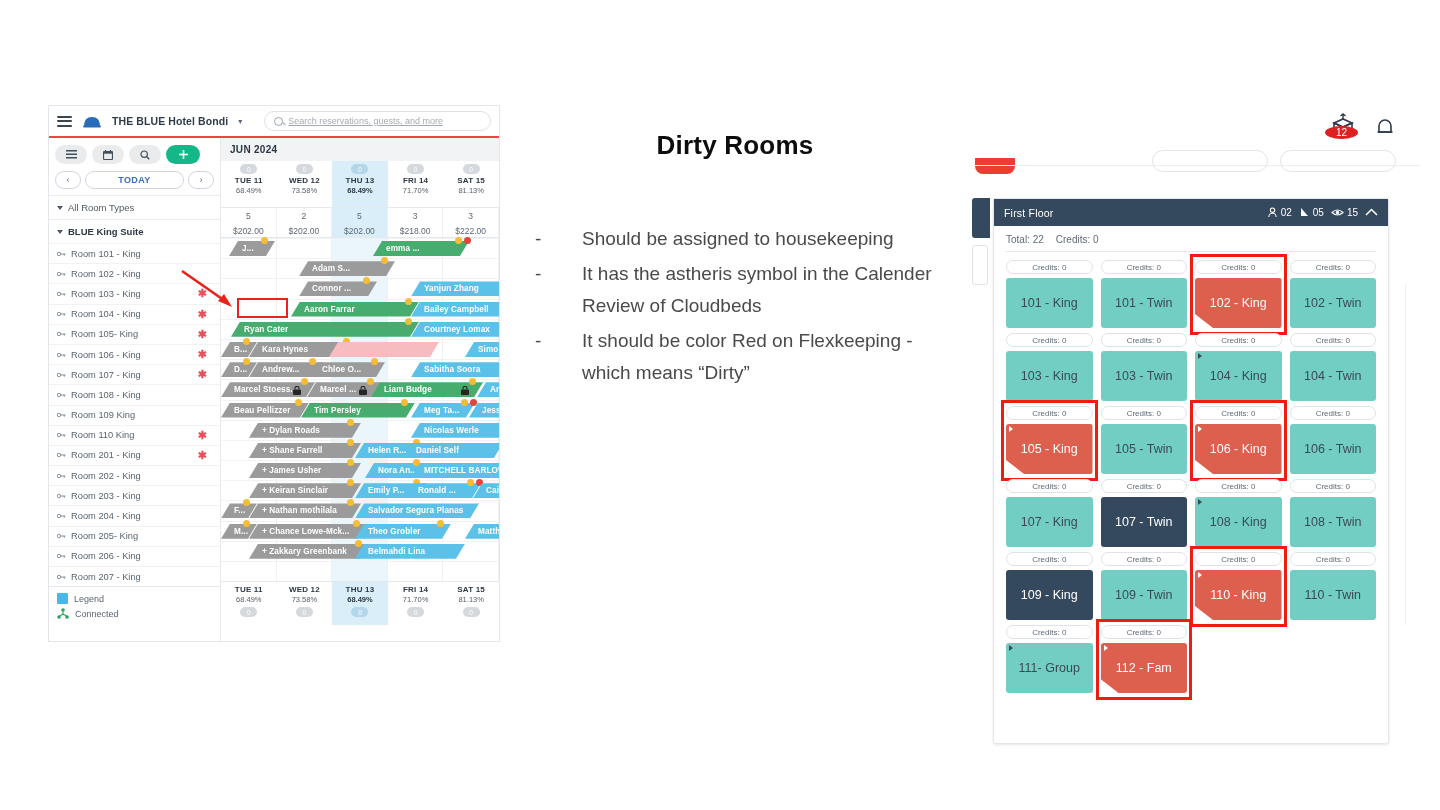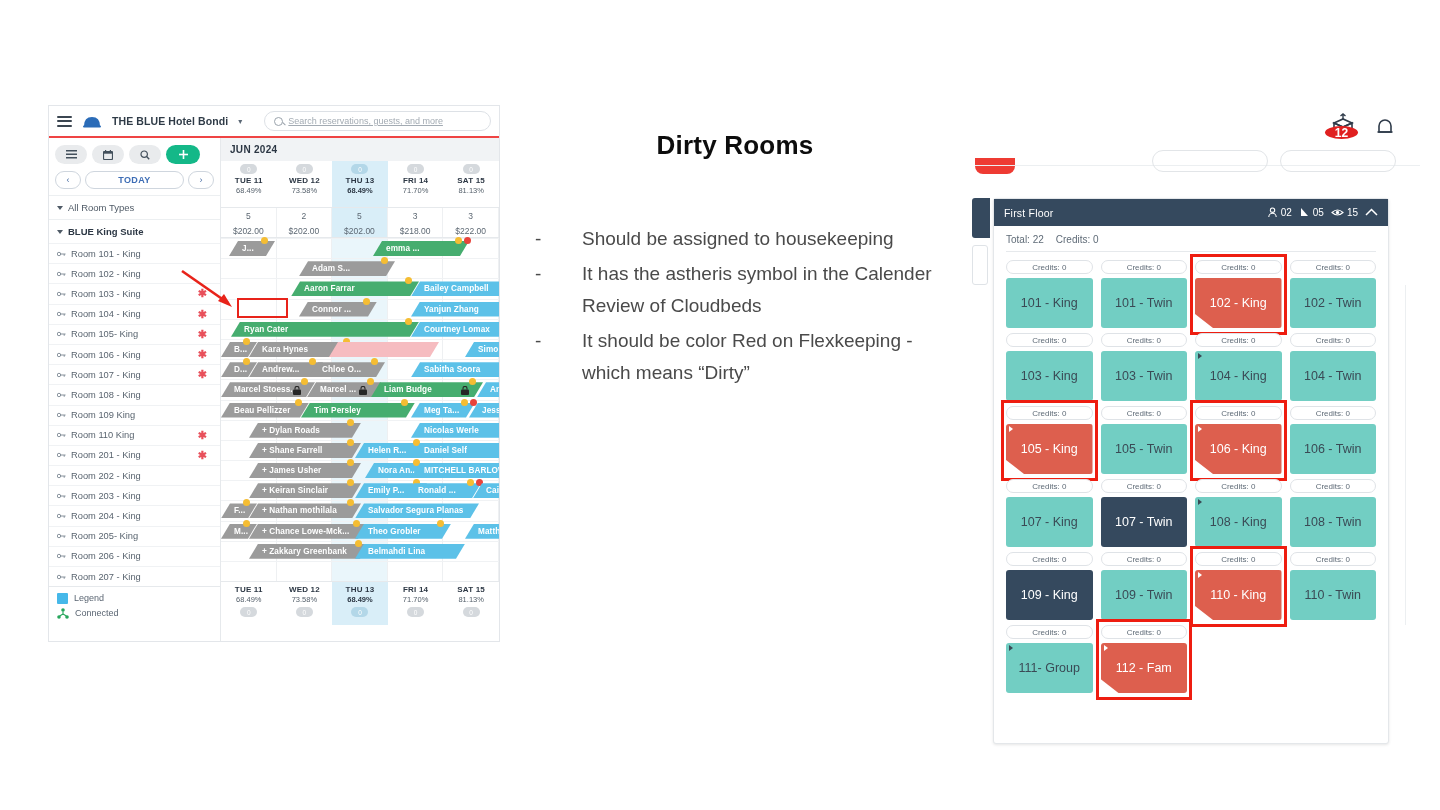--- a/index.html
+++ b/index.html
@@ -71,21 +71,21 @@
   .room {
     height: 20.2px; display:flex; align-items:center; gap:5px; padding-left:8px;
     border-top:1px solid #f0f2f4; font-size:9.3px; color:#59646f; position:relative;
   }
   .key { width:9px; height:8px; flex:none; }
   .ast {
     position:absolute; right: 13px; color:#e8505b; font-size:11px; line-height:1;
     font-weight:700;
   }
   .cb-legend { border-top:1px solid #e6e9ec; padding:6px 8px; display:flex; flex-direction:column; gap:4px;}
-  .lg { display:flex; align-items:flex-start; gap:6px; font-size:9px; color:#5b6673;}
+  .lg { display:flex; align-items:center; gap:6px; font-size:9px; color:#5b6673;}
   .lgsq { width:11px;height:11px;background:#46b8e9;border-radius:1px;}
 
   
   .cb-grid { flex:1; position:relative; overflow:hidden; }
   .mon { height:23px; background:#f1f3f5; display:flex; align-items:center; padding-left:9px;
          font-size:10px; font-weight:700; color:#2c3744; letter-spacing:.3px;}
   .daysrow { display:flex; height:47px; border-bottom:1px solid #e6e9ec; }
   .day { flex:1; text-align:center; padding-top:3px; }
   .day.sel { background:#d9eef8; }
   .daybadge { width:17px;height:10px;border-radius:6px;background:#d5d9dd;color:#fff;
@@ -484,35 +484,35 @@
                 <div class="dot y" style="left: 234px;"></div>
                 <div class="dot r" style="left: 243px;"></div>
               </div>
               <div class="grow">
                 <div class="bar gray sk-l" style="left: 78px; width: 96px;">
                   <span>Adam S...</span>
                 </div>
                 <div class="dot y" style="left: 160px;"></div>
               </div>
               <div class="grow">
+                <div class="bar gray sk-l" style="left: 78px; width: 78px;">
+                  <span>Connor ...</span>
+                </div>
+                <div class="dot y" style="left: 142px;"></div>
+                <div class="bar blue sk-l" style="left: 190px; width: 100px;">
+                  <span>Yanjun Zhang</span>
+                </div>
+              </div>
+              <div class="grow">
                 <div class="bar green sk-l" style="left: 70px; width: 128px;">
                   <span>Aaron Farrar</span>
                 </div>
                 <div class="dot y" style="left: 184px;"></div>
                 <div class="bar blue sk-l" style="left: 190px; width: 100px;">
                   <span>Bailey Campbell</span>
-                </div>
-              </div>
-              <div class="grow">
-                <div class="bar gray sk-l" style="left: 78px; width: 78px;">
-                  <span>Connor ...</span>
-                </div>
-                <div class="dot y" style="left: 142px;"></div>
-                <div class="bar blue sk-l" style="left: 190px; width: 100px;">
-                  <span>Yanjun Zhang</span>
                 </div>
               </div>
               <div class="grow">
                 <div class="bar green sk-l" style="left: 10px; width: 188px;">
                   <span>Ryan Cater</span>
                 </div>
                 <div class="dot y" style="left: 184px;"></div>
                 <div class="bar blue sk-l" style="left: 190px; width: 100px;">
                   <span>Courtney Lomax</span>
                 </div>
@@ -608,21 +608,21 @@
               </div>
               <div class="grow">
                 <div class="bar gray sk-l" style="left: 28px; width: 112px;">
                   <span>+ Shane Farrell</span>
                 </div>
                 <div class="dot y" style="left: 126px;"></div>
                 <div class="bar blue sk-l" style="left: 134px; width: 72px;">
                   <span>Helen R...</span>
                 </div>
                 <div class="dot y" style="left: 192px;"></div>
-                <div class="bar blue sk-l" style="left: 190px; width: 100px;">
+                <div class="bar blue sk-l" style="left: 182px; width: 100px;">
                   <span>Daniel Self</span>
                 </div>
               </div>
               <div class="grow">
                 <div class="bar gray sk-l" style="left: 28px; width: 112px;">
                   <span>+ James Usher</span>
                 </div>
                 <div class="dot y" style="left: 126px;"></div>
                 <div class="bar blue sk-l" style="left: 144px; width: 72px; align-items: center;">
                   <span>Nora An...</span>
@@ -750,21 +750,21 @@
 
   <div class="fk">
     <div class="fk-topicons">
       <div style="position:relative;">
         <svg width="26" height="24" viewBox="0 0 26 24">
           <path d="M4 10 L13 6 L22 10 L13 14 Z" fill="none" stroke="#2f3b4a" stroke-width="1.6"></path>
           <path d="M4 10 L4 18 L13 22 L13 14 Z" fill="none" stroke="#2f3b4a" stroke-width="1.6"></path>
           <path d="M22 10 L22 18 L13 22 L13 14 Z" fill="none" stroke="#2f3b4a" stroke-width="1.6"></path>
           <path d="M13 6 L13 1 M10.5 3 L13 1 L15.5 3" stroke="#2f3b4a" stroke-width="1.4" fill="none"></path>
         </svg>
-        <span style="position:absolute;right:-2px;bottom:2px;background:#e02020;color:#fff;border-radius:50%;width:33px;height:13px;font-size:12px;display:flex;align-items:center;justify-content:center;font-weight:700;">12</span>
+        <span style="position:absolute;right:-2px;bottom:2px;background:#e02020;color:#fff;border-radius:50%;width:33px;height:13px;font-size:10px;display:flex;align-items:center;justify-content:center;font-weight:400;">12</span>
       </div>
       <svg width="22" height="24" viewBox="0 0 22 24">
         <path d="M5 17 L5 11 A6 6 0 0 1 17 11 L17 17 Z" fill="none" stroke="#2f3b4a" stroke-width="1.6"></path>
         <line x1="3.5" y1="17" x2="18.5" y2="17" stroke="#2f3b4a" stroke-width="1.6"></line>
       </svg>
     </div>
 
     <div class="fk-redtab"></div>
     <div class="fk-hairline"></div>
     <div class="fk-pillA"></div>

